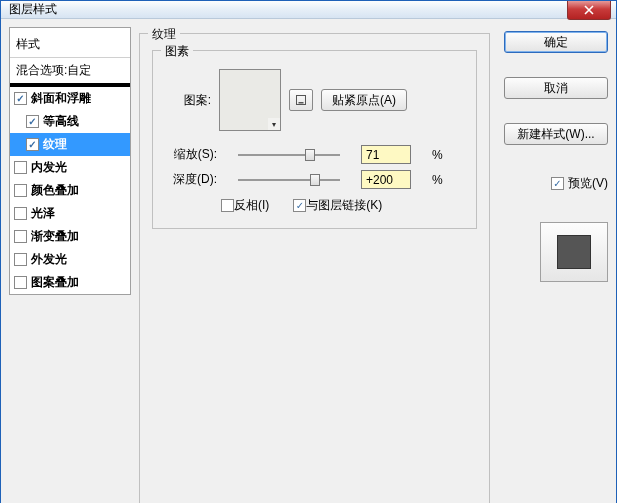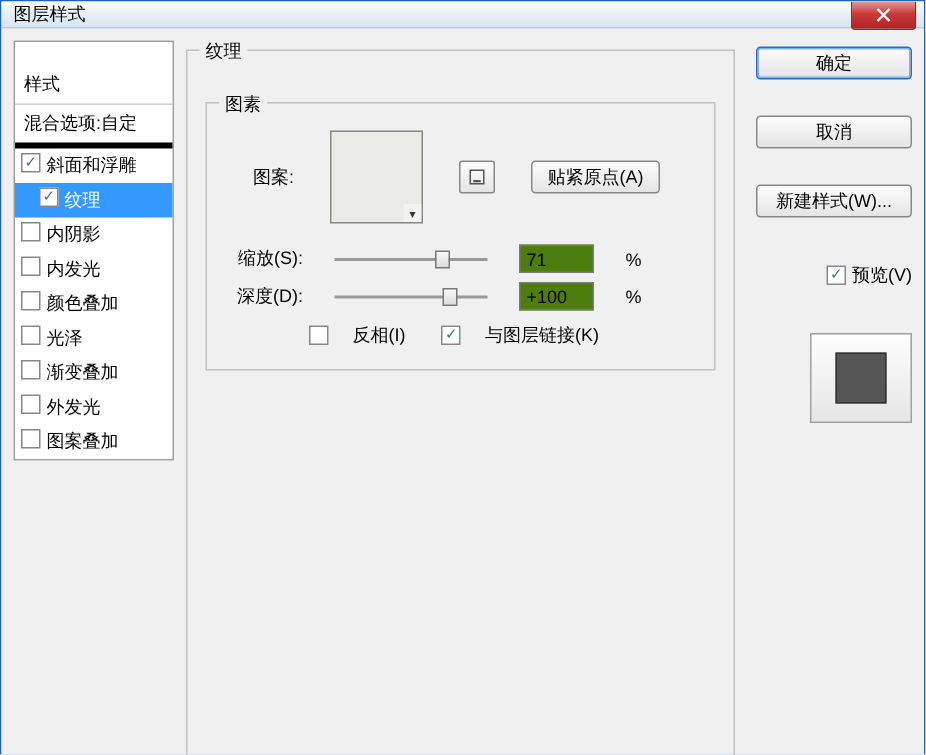--- a/index.html
+++ b/index.html
@@ -3,48 +3,48 @@
 <meta charset="utf-8">
 <style>
 * { box-sizing: border-box; margin: 0; padding: 0; font-family: "Microsoft YaHei", "SimSun", Tahoma, sans-serif; font-size: 12px; }
 body { background: #fff; }
 .window { width: 617px; height: 503px; border: 1px solid #1e61b8; display: flex; flex-direction: column; }
 .titlebar { height: 29px; background: linear-gradient(#fdfefe, #e8f0f8 45%, #d7e4f2); display: flex; align-items: center; padding-left: 8px; position: relative; border-bottom: 1px solid #b9c9da; }
 .titlebar .title { color: #000; }
 .close-btn { position: absolute; right: 5px; top: 0; width: 44px; height: 19px; background: linear-gradient(#e59999, #c83b3b 45%, #b42222); border: 1px solid #8a3030; border-top: none; border-radius: 0 0 3px 3px; display: flex; align-items: center; justify-content: center; color: #fff; font-size: 11px; cursor: pointer; }
 .close-btn svg { width: 10px; height: 10px; }
 .body { flex: 1; background: #f0f0f0; display: flex; padding: 8px 8px 8px 8px; gap: 8px; align-items: flex-start; }
-.left-panel { width: 107px; border: 1px solid #a0a0a0; background: #fff; padding-top: 16px; }
+.left-panel { width: 122px; border: 1px solid #a0a0a0; background: #fff; padding-top: 4px; }
 .left-panel .header { padding: 4px 6px; border-bottom: 1px solid #d0d0d0; }
 .left-panel .subheader { padding: 4px 6px; border-bottom: 4px solid #000000; }
-.style-item { display: flex; align-items: flex-start; padding: 3px 4px; gap: 4px; cursor: pointer; }
+.style-item { display: flex; align-items: center; padding: 3px 4px; gap: 4px; cursor: pointer; font-weight: bold; }
 .style-item.child { padding-left: 16px; }
 .style-item.selected { background: #3399ff; color: #fff; }
 .chk { width: 13px; height: 13px; border: 1px solid #888; background: #fff; display: inline-flex; align-items: center; justify-content: center; font-size: 10px; color: #3a6ea5; line-height: 1; flex-shrink: 0; }
 .chk.checked::before { content: "✓"; }
 .middle-panel { flex: 1; position: relative; }
 .fieldset { border: 1px solid #c0c0c0; padding: 10px 12px 14px; margin-top: 6px; position: relative; }
 .fieldset .legend { position: absolute; top: -8px; left: 8px; background: #f0f0f0; padding: 0 4px; }
 .fieldset.outer { height: 478px; }
-.fieldset.inner { margin-top: 24px; }
-.pattern-row { display: flex; align-items: center; gap: 24px; margin: 8px 0 14px; }
+.fieldset.inner { margin-top: 6px; }
+.pattern-row { display: flex; align-items: center; gap: 8px; margin: 8px 0 14px; }
 .pattern-row .lbl { width: 46px; text-align: right; }
 .swatch { width: 62px; height: 62px; border: 1px solid #888; background: #eaeae6; display: flex; align-items: flex-end; justify-content: flex-end; cursor: pointer; }
 .swatch .dd { width: 12px; height: 12px; display: flex; align-items: center; justify-content: center; font-size: 8px; color: #333; background: rgba(255,255,255,0.4); }
 .small-btn { width: 24px; height: 22px; border: 1px solid #888; background: linear-gradient(#fdfdfd,#e4e4e4); border-radius: 2px; display: flex; align-items: center; justify-content: center; cursor: pointer; }
 .btn { height: 22px; border: 1px solid #888; background: linear-gradient(#fdfdfd,#e4e4e4); border-radius: 3px; padding: 0 10px; display: inline-flex; align-items: center; justify-content: center; cursor: pointer; }
 .slider-row { display: flex; align-items: center; gap: 21px; margin: 6px 0; }
 .slider-row .lbl { width: 52px; text-align: right; }
 .slider { flex: 0 0 102px; height: 18px; position: relative; }
 .slider .track { position: absolute; top: 8px; left: 0; right: 0; height: 2px; background: #999; }
 .slider .thumb { position: absolute; top: 3px; width: 10px; height: 12px; background: linear-gradient(#f8f8f8,#dcdcdc); border: 1px solid #777; transform: translateX(-50%); }
-.num-input { width: 50px; height: 19px; border: 1px solid #7a7a7a; background: #4d7c0f; padding: 0 4px; text-align: left; display: inline-flex; align-items: center; }
+.num-input { width: 50px; height: 19px; border: 1px solid #7a7a7a; background: #fef9c3; padding: 0 4px; text-align: left; display: inline-flex; align-items: center; }
 .unit { width: 16px; }
 .check-row { display: flex; align-items: center; gap: 24px; margin-top: 8px; padding-left: 56px; }
-.check { display: inline-flex; align-items: center; gap: 16px; cursor: pointer; }
+.check { display: inline-flex; align-items: center; gap: 0; cursor: pointer; }
 .right-panel { width: 110px; display: flex; flex-direction: column; gap: 24px; align-items: flex-end; padding-top: 4px; }
 .right-panel .btn { width: 104px; }
 .btn.primary { border: 1px solid #2d6bbd; box-shadow: 0 0 0 1px #7fb2ec inset; }
 .preview-check { display: flex; align-items: center; gap: 4px; margin-top: 6px; }
 .preview-box { width: 68px; height: 60px; border: 1px solid #a0a0a0; background: linear-gradient(#fdfdfd,#e6e6e6); display: flex; align-items: center; justify-content: center; margin-top: 6px; }
 .preview-box .inner { width: 34px; height: 34px; background: #555; border: 1px solid #333; }
 </style>
 </head>
 <body>
 
@@ -60,27 +60,27 @@
   <div class="body">
 
     <div class="left-panel">
       <div class="header">样式</div>
       <div class="subheader">混合选项:自定</div>
       <div id="style-items">
           <div class="style-item">
             <span class="chk checked"></span>
             <span>斜面和浮雕</span>
           </div>
+          <div class="style-item child">
+            <span class="chk checked"></span>
+            <span>等高线</span>
+          </div>
           <div class="style-item child selected">
             <span class="chk checked"></span>
             <span>纹理</span>
-          </div>
-          <div class="style-item">
-            <span class="chk"></span>
-            <span>内阴影</span>
           </div>
           <div class="style-item">
             <span class="chk"></span>
             <span>内发光</span>
           </div>
           <div class="style-item">
             <span class="chk"></span>
             <span>颜色叠加</span>
           </div>
           <div class="style-item">
@@ -131,21 +131,21 @@
             <span class="num-input">71</span>
             <span class="unit">%</span>
           </div>
 
           <div class="slider-row">
             <span class="lbl">深度(D):</span>
             <div class="slider">
               <div class="track"></div>
               <div class="thumb" id="depth-thumb" style="left: 75%;"></div>
             </div>
-            <span class="num-input">+100</span>
+            <span class="num-input">+200</span>
             <span class="unit">%</span>
           </div>
 
           <div class="check-row">
             <span class="check">
               <span class="chk" id="invert-chk"></span>
               <span>反相(I)</span>
             </span>
             <span class="check">
               <span class="chk checked" id="link-chk"></span>

